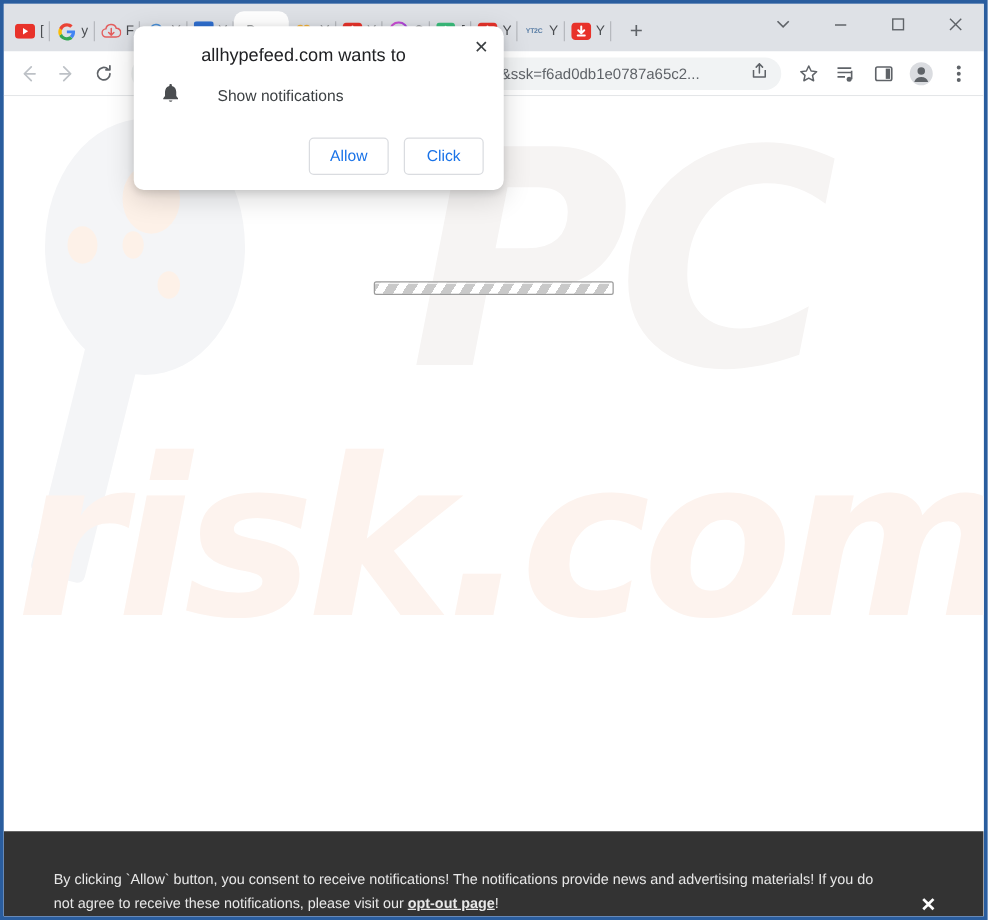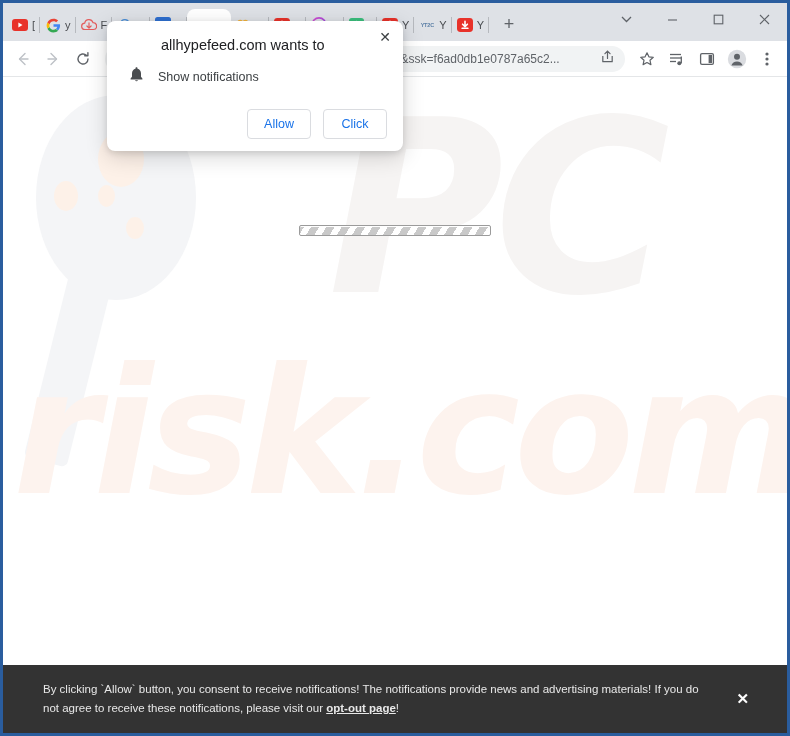--- a/index.html
+++ b/index.html
@@ -219,21 +219,21 @@
   }
   #hero-text b { font-weight: bold; }
 
   
   #banner {
     position: absolute;
     left: 0; right: 0; bottom: 0;
     height: 68px;
     background: #333333;
     display: flex;
-    align-items: center;
+    align-items: flex-end;
     padding: 0 38px 0 40px;
   }
   #banner-text {
     flex: 1;
     font-size: 11.5px;
     line-height: 19px;
     color: #e8e8e8;
     text-align: left;
   }
   #banner-text a {
@@ -270,21 +270,21 @@
   }
   #perm-title {
     font-size: 14.5px;
     color: #202124;
     margin-bottom: 13px;
     margin-left: 36px;
   }
   #perm-row {
     display: flex;
     align-items: center;
-    gap: 14px;
+    gap: 30px;
     margin-bottom: 22px;
     padding-left: 4px;
   }
   #perm-row .label { font-size: 12.5px; color: #3c4043; }
   #perm-actions {
     display: flex;
     justify-content: flex-end;
     gap: 12px;
   }
   .perm-btn {

